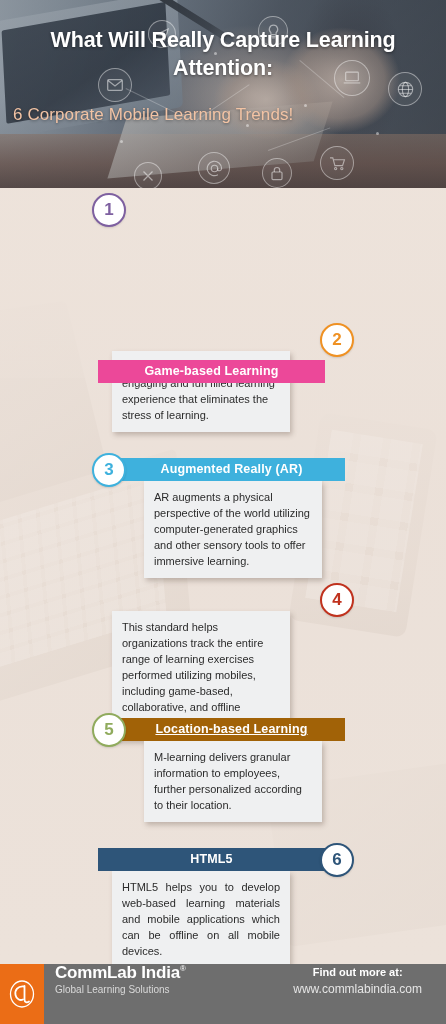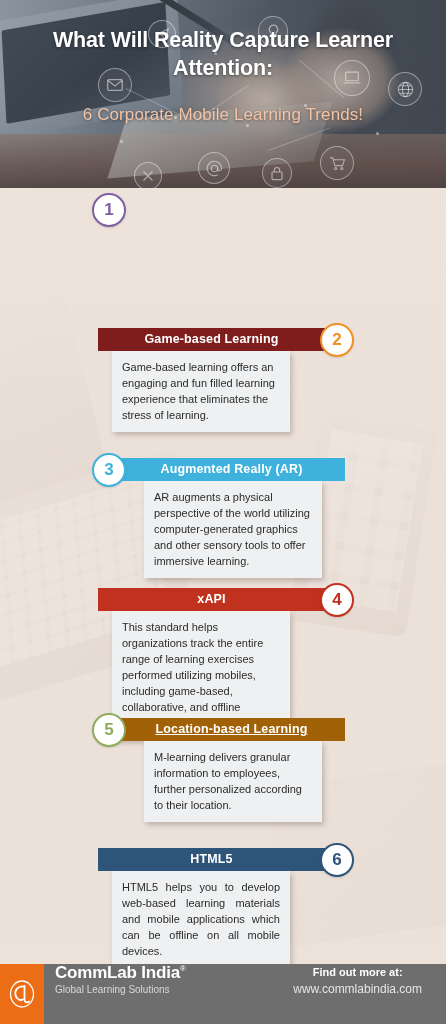--- a/index.html
+++ b/index.html
@@ -134,21 +134,20 @@
     color: #ffffff;
     font-size: 21.5px;
     font-weight: bold;
     line-height: 1.32;
     letter-spacing: -0.15px;
     text-shadow: 0 1px 3px rgba(0,0,0,0.45);
   }
   .hdr-sub {
     margin-top: 22px;
     width: 420px;
-    text-align: center;
     color: #f2c3a4;
     font-size: 17px;
     font-weight: normal;
     letter-spacing: 0.1px;
     text-shadow: 0 1px 3px rgba(0,0,0,0.40);
   }
 
   
   .body-wrap {
     position: absolute;
@@ -426,21 +425,21 @@
 
       <div class="ico-dot" style="left:174px;top:116px;"></div>
       <div class="ico-dot" style="left:246px;top:124px;"></div>
       <div class="ico-dot" style="left:304px;top:104px;"></div>
       <div class="ico-dot" style="left:376px;top:132px;"></div>
       <div class="ico-dot" style="left:120px;top:140px;"></div>
       <div class="ico-dot" style="left:214px;top:52px;"></div>
     </div>
 
     <div class="hdr-text">
-      <div class="hdr-title">What Will Reality Capture Learner Attention:</div>
+      <div class="hdr-title">What Will Really Capture Learning Attention:</div>
       <div class="hdr-sub">6 Corporate Mobile Learning Trends!</div>
     </div>
   </div>
 
   <div class="body-wrap">
     <div class="bg-art">
       <div class="bg-lap-screen"></div>
       <div class="bg-lap-base"></div>
       <div class="bg-keys"></div>
       <div class="bg-phone"></div>
@@ -451,33 +450,32 @@
     </div>
 
     <div class="cards">
 
       <div class="card odd c1">
         <div class="num" style="color:#7e60a0;">1</div>
       </div>
 
       <div class="card even c2">
         <div class="num" style="color:#ef9123;">2</div>
-        <div class="bar" style="background:#7f1d1d;">Game-based Learning</div>
+        <div class="bar" style="background:#ec4899;margin-top:32px;">Game-based Learning</div>
         <div class="panel">Game-based learning offers an engaging and fun filled learning experience that eliminates the stress of learning.</div>
       </div>
 
       <div class="card odd c3">
         <div class="num" style="color:#3eb1dd;">3</div>
         <div class="bar" style="background:#3eb1dd;">Augmented Really (AR)</div>
         <div class="panel">AR augments a physical perspective of the world utilizing computer-generated graphics and other sensory tools to offer immersive learning.</div>
       </div>
 
       <div class="card even c4">
         <div class="num" style="color:#c0321e;">4</div>
-        <div class="bar" style="background:#c0321e;">xAPI</div>
         <div class="panel">This standard helps organizations track the entire range of learning exercises performed utilizing mobiles, including game-based, collaborative, and offline learning.</div>
       </div>
 
       <div class="card odd c5">
         <div class="num" style="color:#90ab5d;">5</div>
         <div class="bar" style="background:#a16207;text-decoration:underline;">Location-based Learning</div>
         <div class="panel">M-learning delivers granular information to employees, further personalized according to their location.</div>
       </div>
 
       <div class="card even c6">

